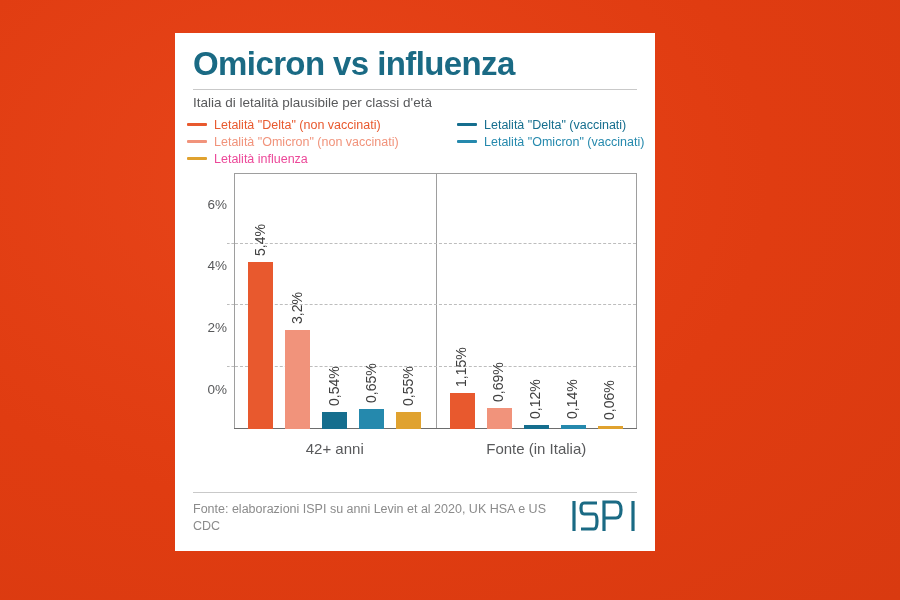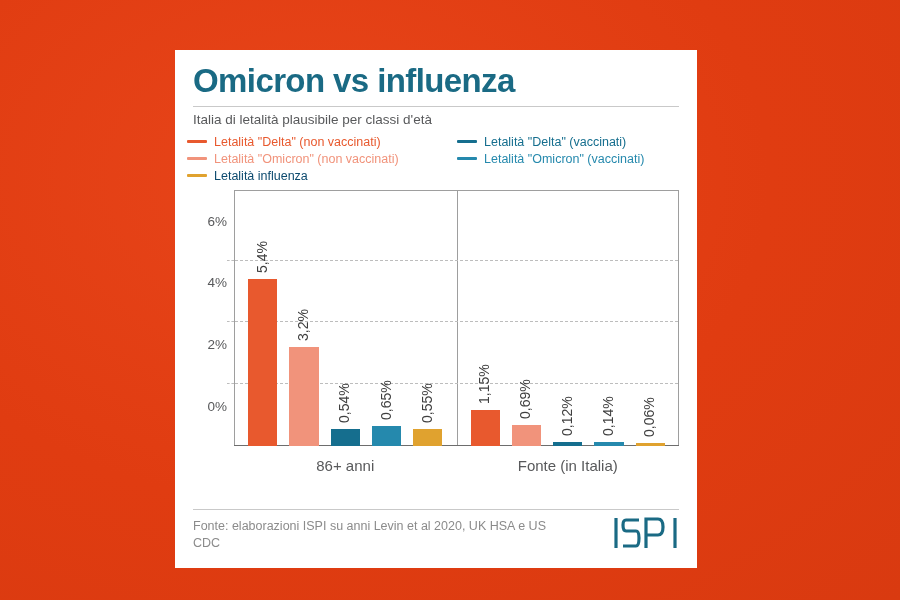--- a/index.html
+++ b/index.html
@@ -12,22 +12,22 @@
     overflow: hidden;
     background: radial-gradient(ellipse at 35% 30%, #e8451a 0%, #e03c11 55%, #d93a10 100%);
     font-family: "Liberation Sans", sans-serif;
     -webkit-font-smoothing: antialiased;
   }
 
   
   #card {
     position: absolute;
     left: 175px;
-    top: 50px;
-    width: 522px;
+    top: 33px;
+    width: 480px;
     height: 518px;
     background: #ffffff;
     box-sizing: border-box;
     padding: 0;
   }
 
   
   #header {
     padding: 14px 18px 0 18px;
   }
@@ -237,21 +237,21 @@
         <div class="legend-item">
           <span class="legend-swatch" style="background: rgb(232, 89, 46);"></span>
           <span class="legend-label" style="color: rgb(232, 89, 46);">Letalità "Delta" (non vaccinati)</span>
         </div>
         <div class="legend-item">
           <span class="legend-swatch" style="background: rgb(241, 147, 123);"></span>
           <span class="legend-label" style="color: rgb(241, 147, 123);">Letalità "Omicron" (non vaccinati)</span>
         </div>
         <div class="legend-item">
           <span class="legend-swatch" style="background: rgb(224, 162, 47);"></span>
-          <span class="legend-label" style="color: #0c4a6e;">Letalità influenza</span>
+          <span class="legend-label" style="color: #ec4899;">Letalità influenza</span>
         </div>
       </div>
     <div class="legend-col" id="legend-col-right">
         <div class="legend-item">
           <span class="legend-swatch" style="background: rgb(21, 110, 142);"></span>
           <span class="legend-label" style="color: rgb(21, 110, 142);">Letalità "Delta" (vaccinati)</span>
         </div>
         <div class="legend-item">
           <span class="legend-swatch" style="background: rgb(37, 137, 173);"></span>
           <span class="legend-label" style="color: rgb(37, 137, 173);">Letalità "Omicron" (vaccinati)</span>
@@ -320,21 +320,21 @@
             <div class="bar" style="height: 4.32px; background: rgb(37, 137, 173);"></div>
             <div class="bar-value" style="bottom: 4.32px;">0,14%</div>
           </div>
           <div class="bar-slot">
             <div class="bar" style="height: 3px; background: rgb(224, 162, 47);"></div>
             <div class="bar-value" style="bottom: 3px;">0,06%</div>
           </div>
         </div>
     </div>
     <div class="cat-wrap" id="cat-0">
-      <div class="cat-label">86+ anni</div>
+      <div class="cat-label">42+ anni</div>
     </div>
     <div class="cat-wrap" id="cat-1">
       <div class="cat-label">Fonte (in Italia)</div>
     </div>
   </div>
 
   <div id="footer">
     <div id="footer-rule"></div>
     <div id="footer-row">
       <div id="source-note">Fonte: elaborazioni ISPI su anni Levin et al 2020, UK HSA e US CDC</div>

